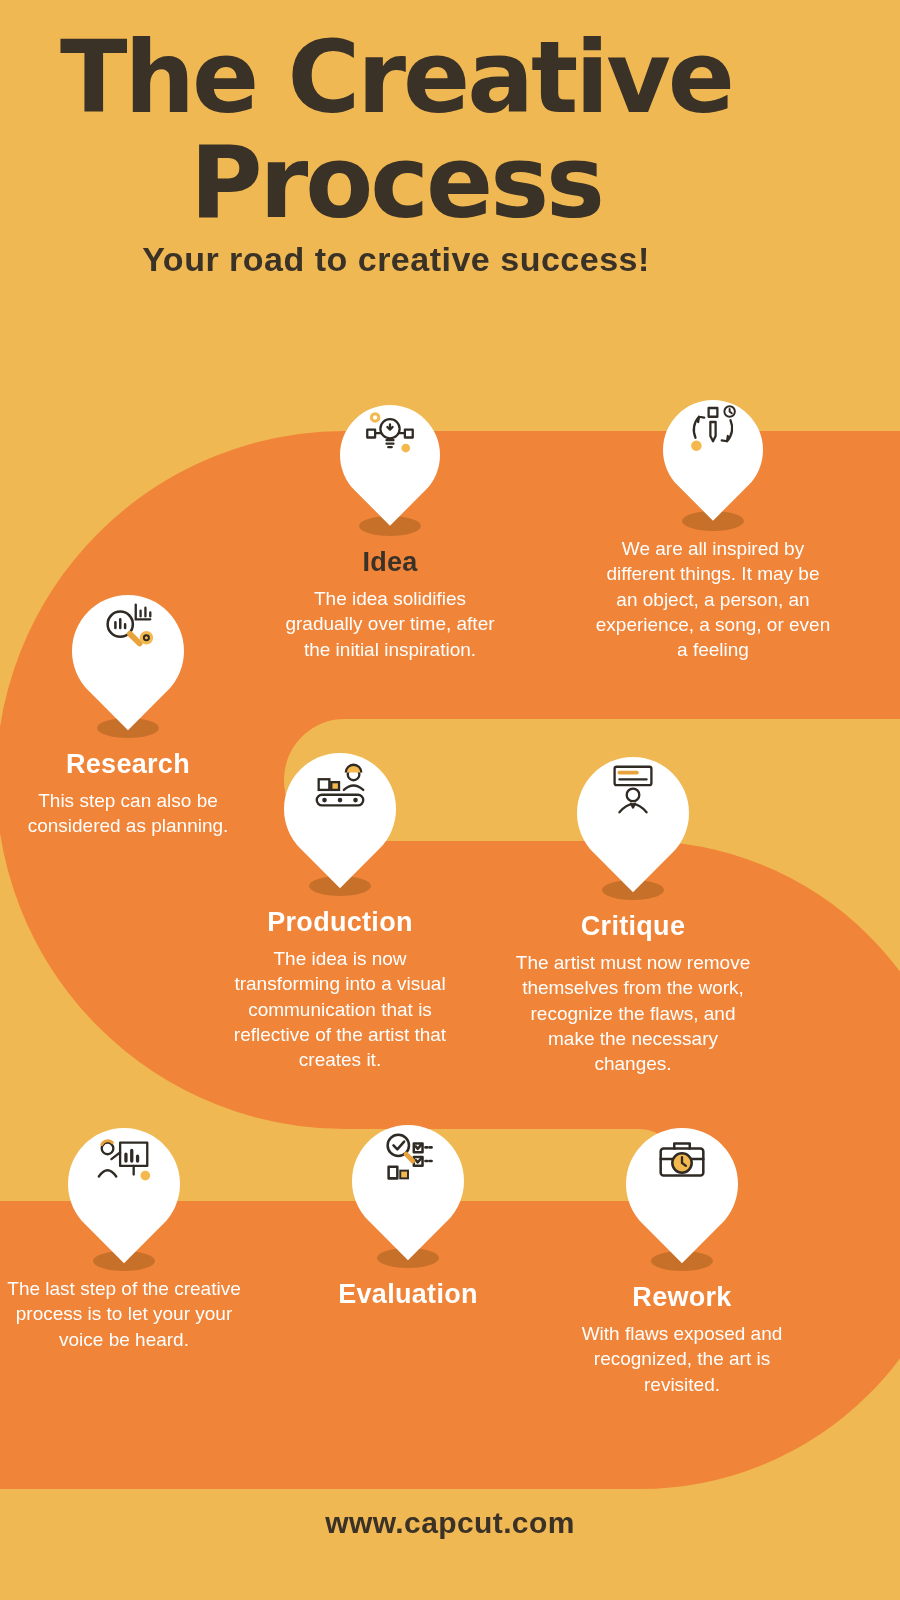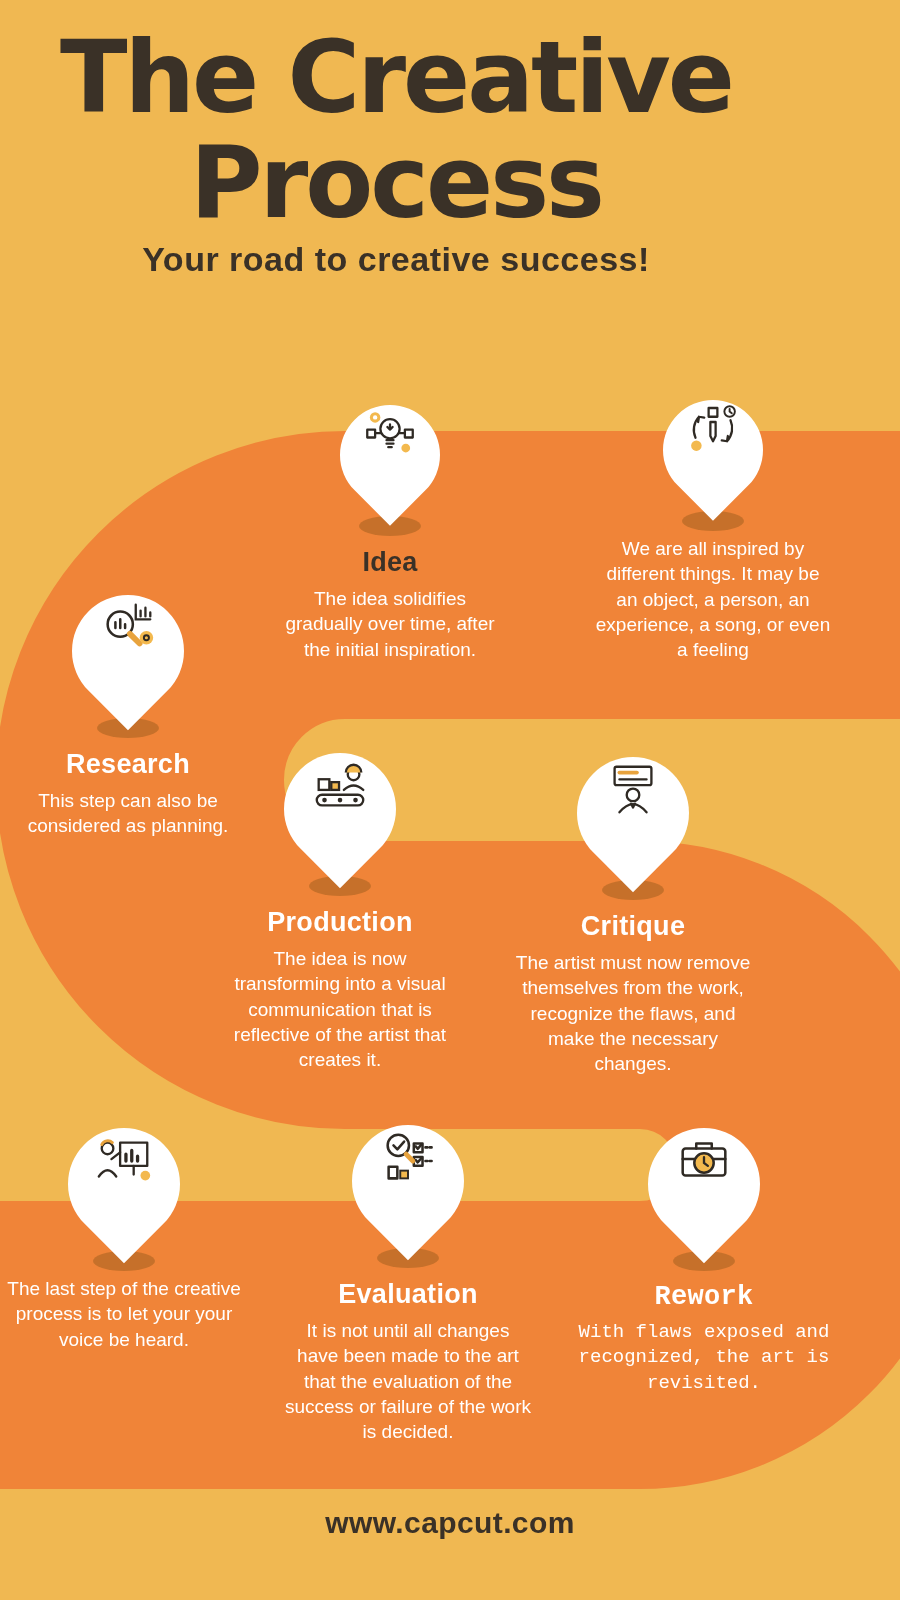--- a/index.html
+++ b/index.html
@@ -66,21 +66,21 @@
     color: var(--station-text, #FFFFFF);
   }
 
   .st-idea         { left:275px; top:373px;  width:230px; }
   .st-inspiration  { left:594px; top:368px;  width:238px; }
   .st-research     { left:18px;  top:575px;  width:220px; }
   .st-production   { left:224px; top:733px;  width:232px; }
   .st-critique     { left:508px; top:737px;  width:250px; }
   .st-presentation { left:2px;   top:1108px; width:244px; }
   .st-evaluation   { left:284px; top:1105px; width:248px; }
-  .st-rework       { left:577px; top:1108px; width:254px;font-family:Liberation Mono, monospace; }
+  .st-rework       { left:555px; top:1108px; width:254px; }
 
   .footer {
     position:absolute; top:1506px; left:0; width:900px; text-align:center; z-index:2;
     font-size:30px; font-weight:700; letter-spacing:.4px;
     color: var(--heading-text, #3A3127);
   }
 </style>
 </head>
 <body>
 
@@ -245,21 +245,20 @@
           <path d="M50 34 h8" stroke-dasharray="2 2.4"></path>
           <path d="M40 19 l2 2.5 l3.5 -4 M40 33 l2 2.5 l3.5 -4"></path>
           <rect x="12" y="40" width="9" height="12"></rect>
         </g>
         <path d="M30 27 l7 7" fill="none" stroke="#E8A33D" stroke-width="5" stroke-linecap="round"></path>
         <rect x="24" y="44" width="8" height="8" fill="#F3B94E" stroke="#2f2a24" stroke-width="2"></rect>
       </svg>
     </div>
   </div>
   <div class="station-title">Evaluation</div>
-  <div class="station-body">It is not until all changes have been made to the art that the evaluation of the success or failure of the work is decided.</div>
 </div>
 
 <div class="station st-rework">
   <div class="pin-wrap">
     <div class="pin-shadow"></div>
     <div class="pin"></div>
     <div class="pin-icon">
       <svg viewBox="0 0 64 64">
         <g fill="none" stroke="#2f2a24" stroke-width="2.6" stroke-linecap="round" stroke-linejoin="round">
           <path d="M24 18 v-5 h16 v5"></path>

